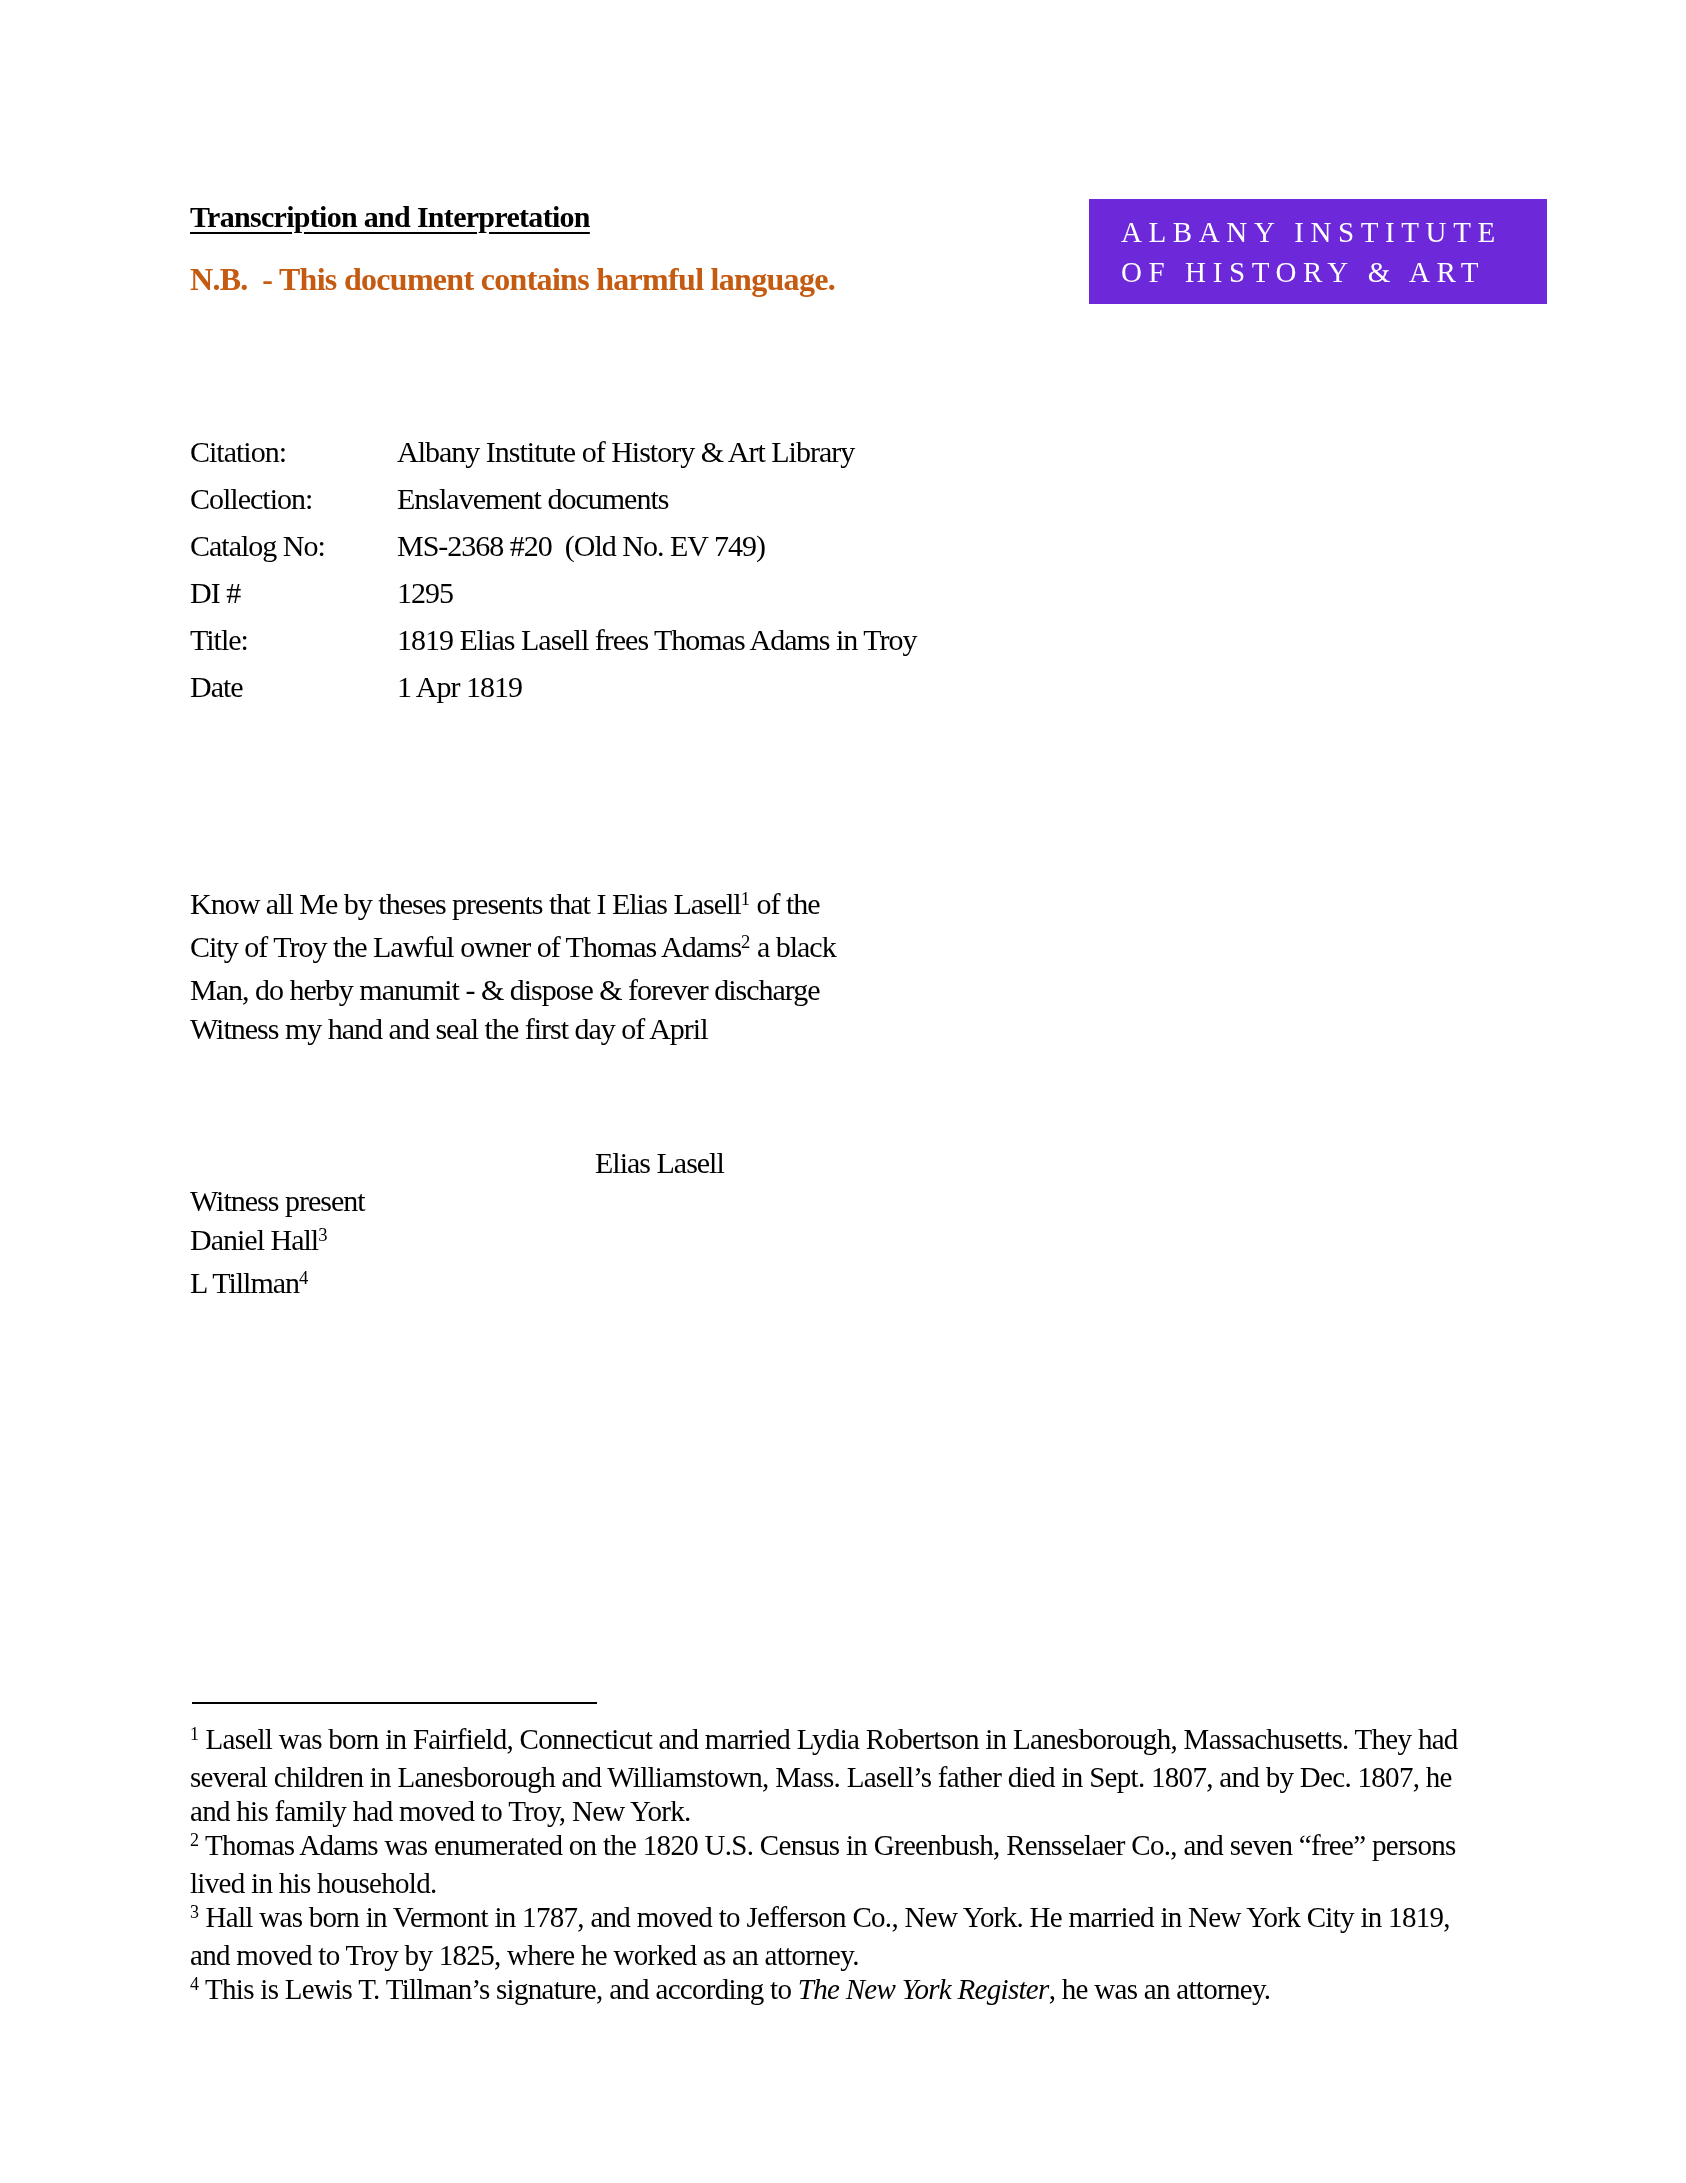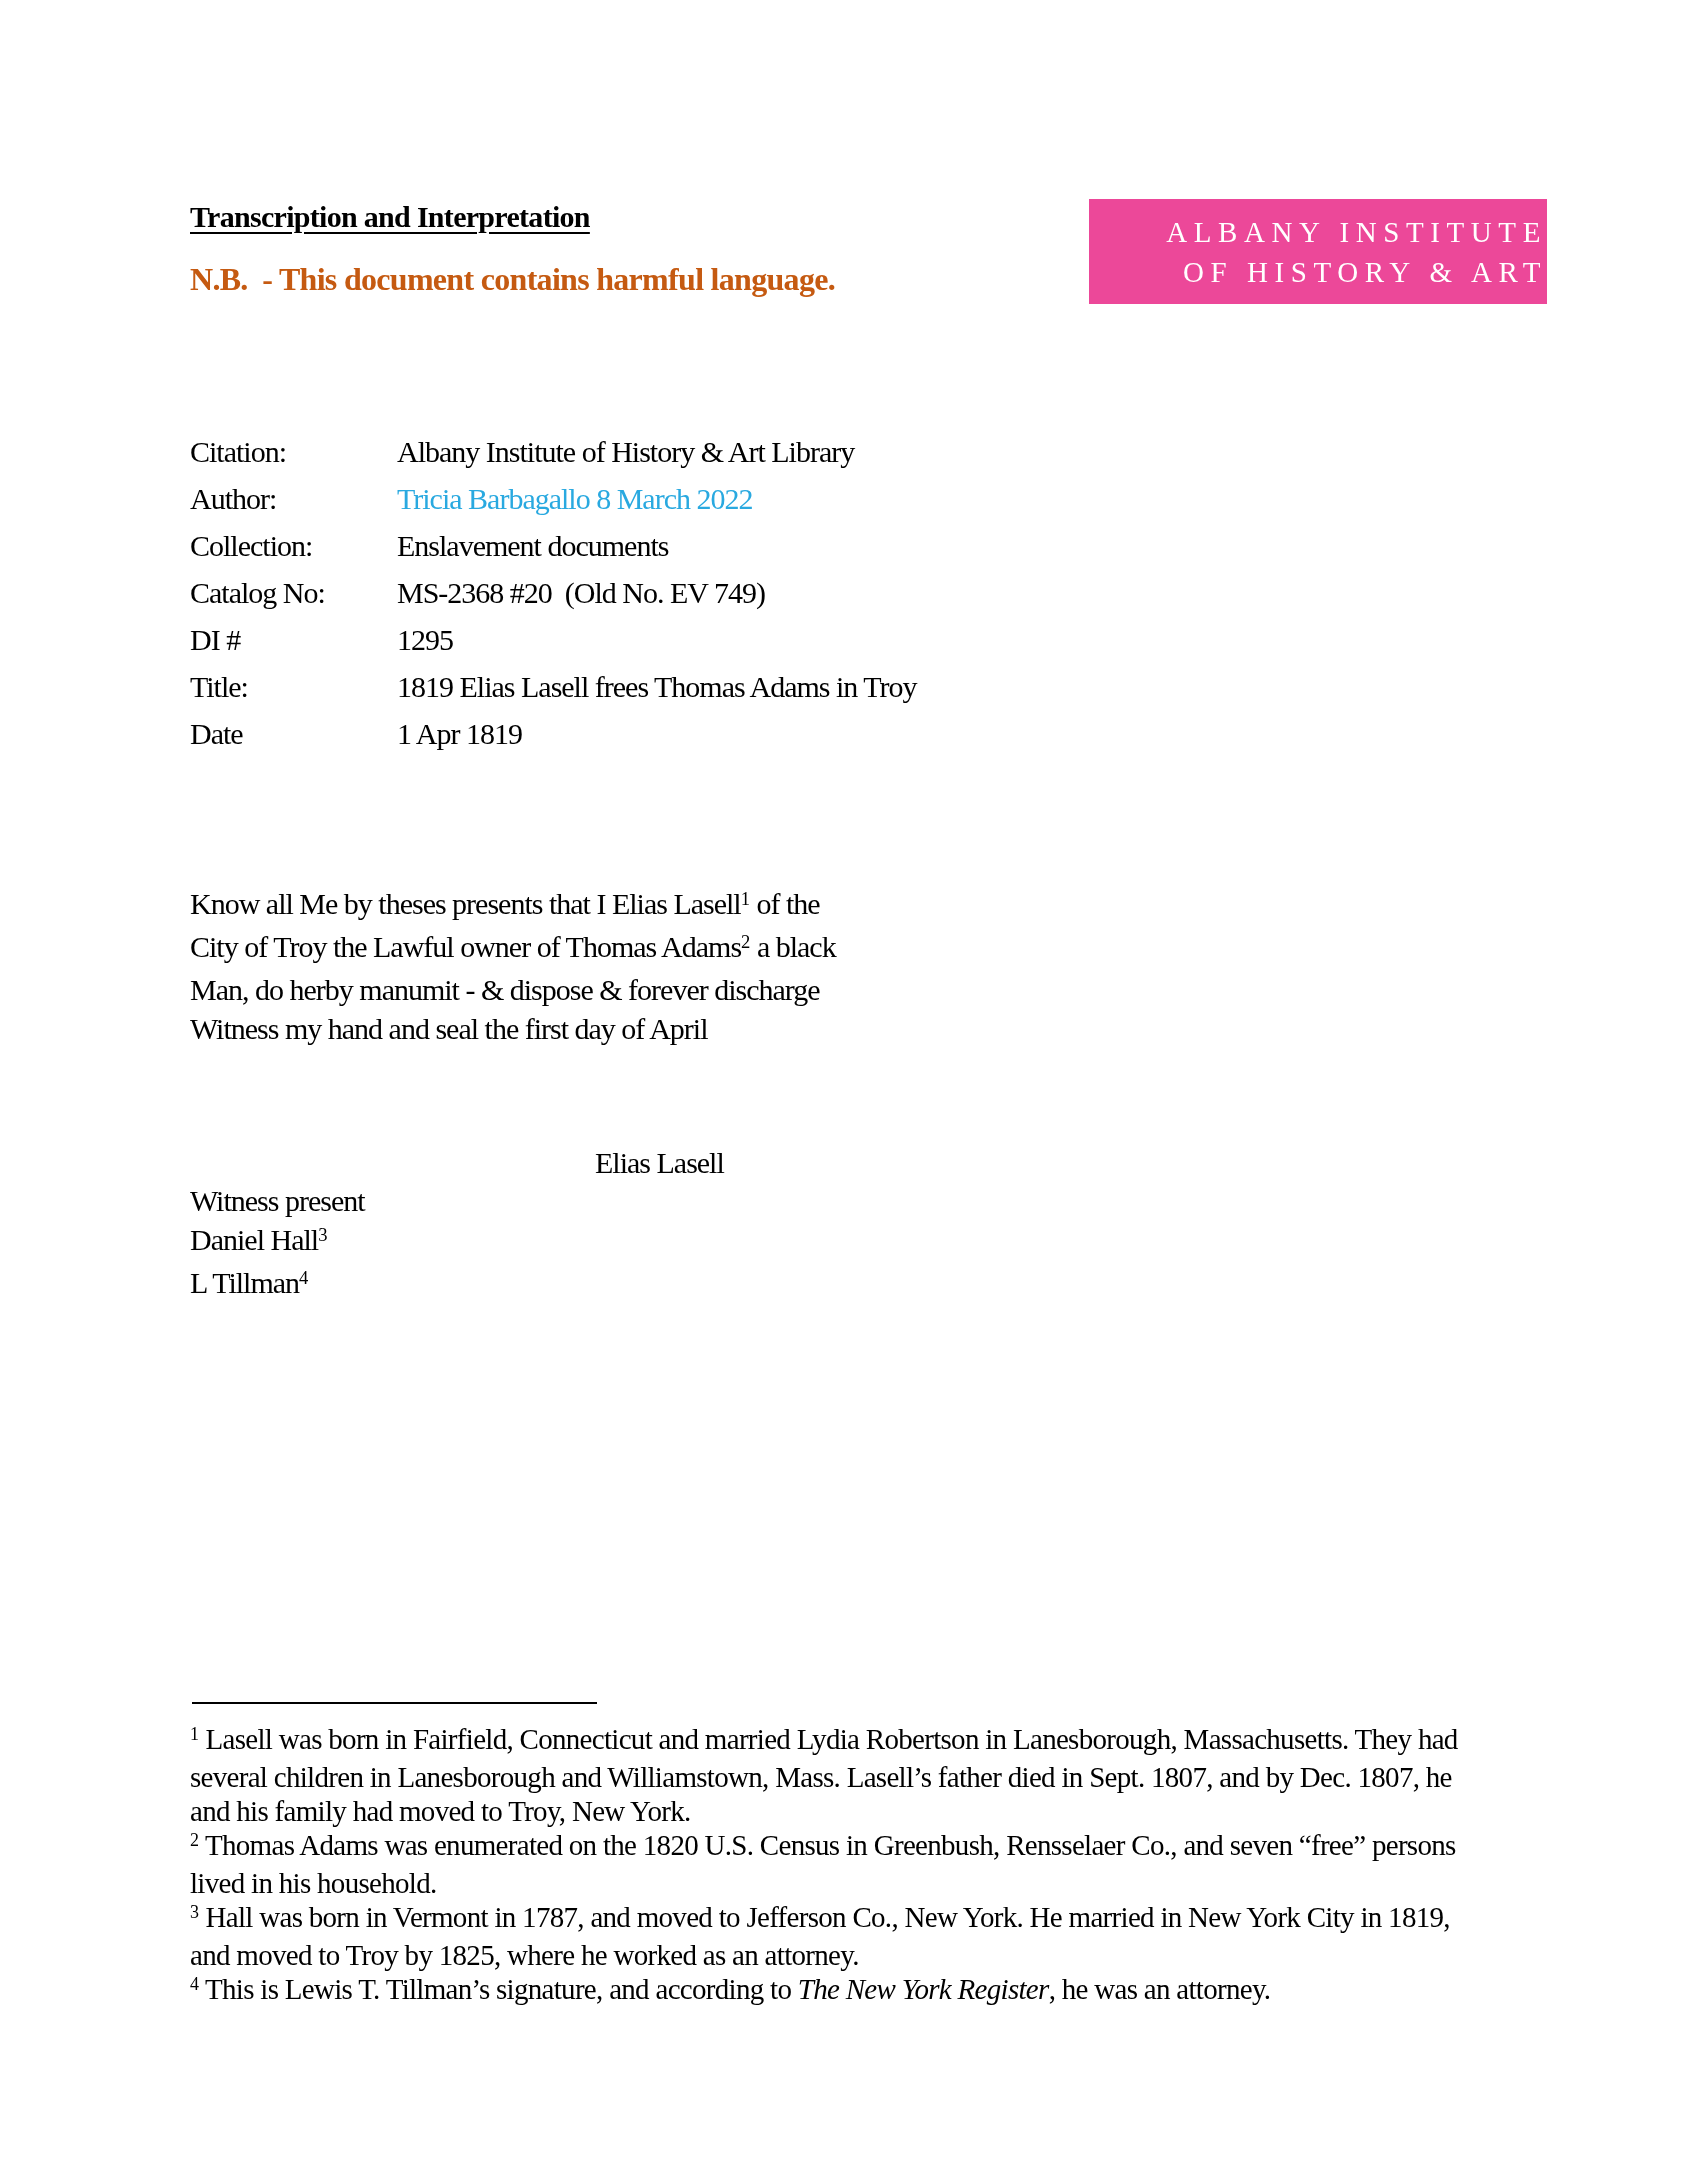--- a/index.html
+++ b/index.html
@@ -84,28 +84,27 @@
 </style>
 </head>
 <body>
 
 <div class="page">
 
   <div class="title">Transcription and Interpretation</div>
 
   <div class="notice" style="color: rgb(197, 90, 17);">N.B.  - This document contains harmful language.</div>
 
-  <div class="logo" style="background: #ec4899; color: rgb(255, 255, 255); align-items: flex-end;">
+  <div class="logo" style="background: #6d28d9; color: rgb(255, 255, 255);">
     <div class="logo-line">ALBANY INSTITUTE</div>
     <div class="logo-line">OF HISTORY &amp; ART</div>
   </div>
 
   <div class="citation">
       <div class="cit-row"><span class="cit-label">Citation:</span><span class="cit-value">Albany Institute of History &amp; Art Library</span></div>
-      <div class="cit-row"><span class="cit-label">Author:</span><span class="cit-value" style="color: rgb(41, 169, 224);">Tricia Barbagallo 8 March 2022</span></div>
       <div class="cit-row"><span class="cit-label">Collection:</span><span class="cit-value">Enslavement documents</span></div>
       <div class="cit-row"><span class="cit-label">Catalog No:</span><span class="cit-value">MS-2368 #20  (Old No. EV 749)</span></div>
       <div class="cit-row"><span class="cit-label">DI #</span><span class="cit-value">1295</span></div>
       <div class="cit-row"><span class="cit-label">Title:</span><span class="cit-value">1819 Elias Lasell frees Thomas Adams in Troy</span></div>
       <div class="cit-row"><span class="cit-label">Date</span><span class="cit-value">1 Apr 1819</span></div>
     </div>
 
   <div class="transcription">
       <div class="rich-line"><span>Know all Me by theses presents that I Elias Lasell</span><span class="sup">1</span><span> of the</span></div>
       <div class="rich-line"><span>City of Troy the Lawful owner of Thomas Adams</span><span class="sup">2</span><span> a black</span></div>

